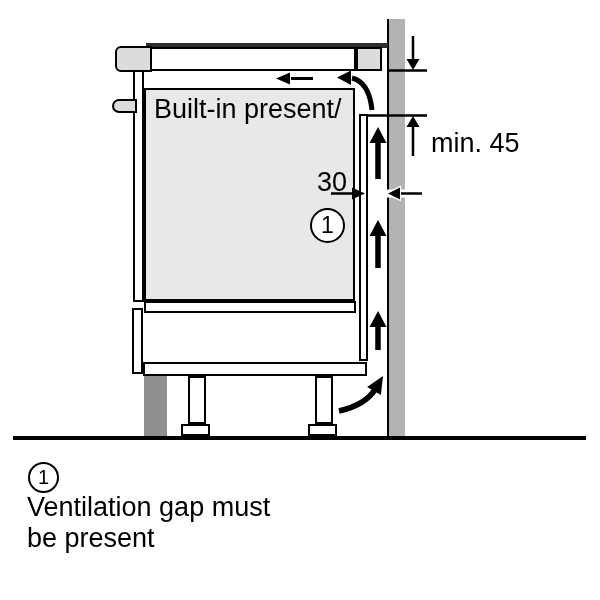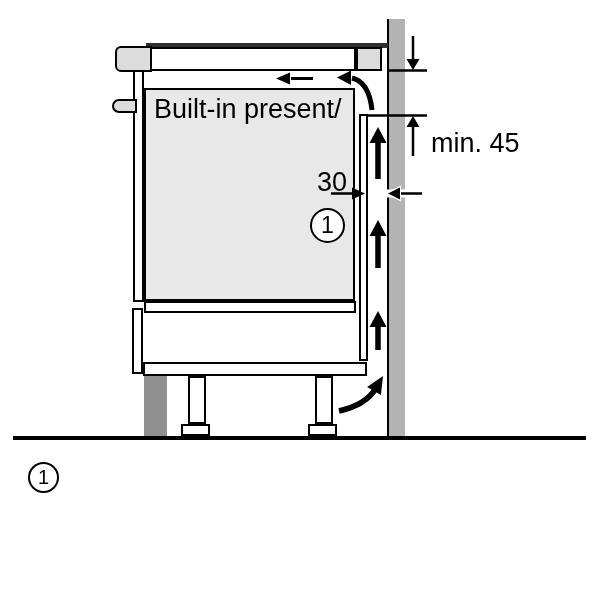--- a/index.html
+++ b/index.html
@@ -120,14 +120,18 @@
   </div>
   <div class="label min45">min. 45</div>
   <div class="label dim20">30</div>
   <div class="callout diagram">
     <span>1</span>
   </div>
 
   <div class="callout legend">
     <span>1</span>
   </div>
+  <div class="label legend-text">
+    <span>Ventilation gap must</span>
+    <span>be present</span>
+  </div>
 
 </div>
 
 </body></html>

